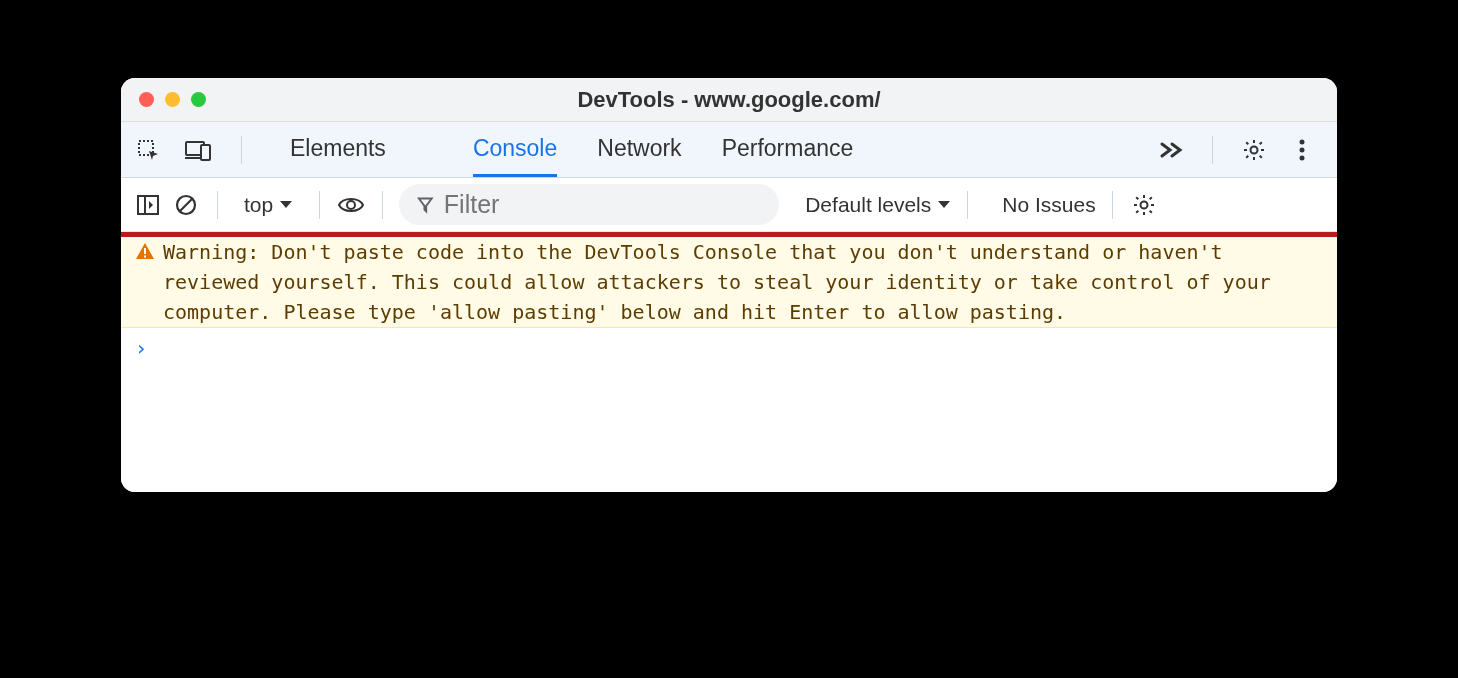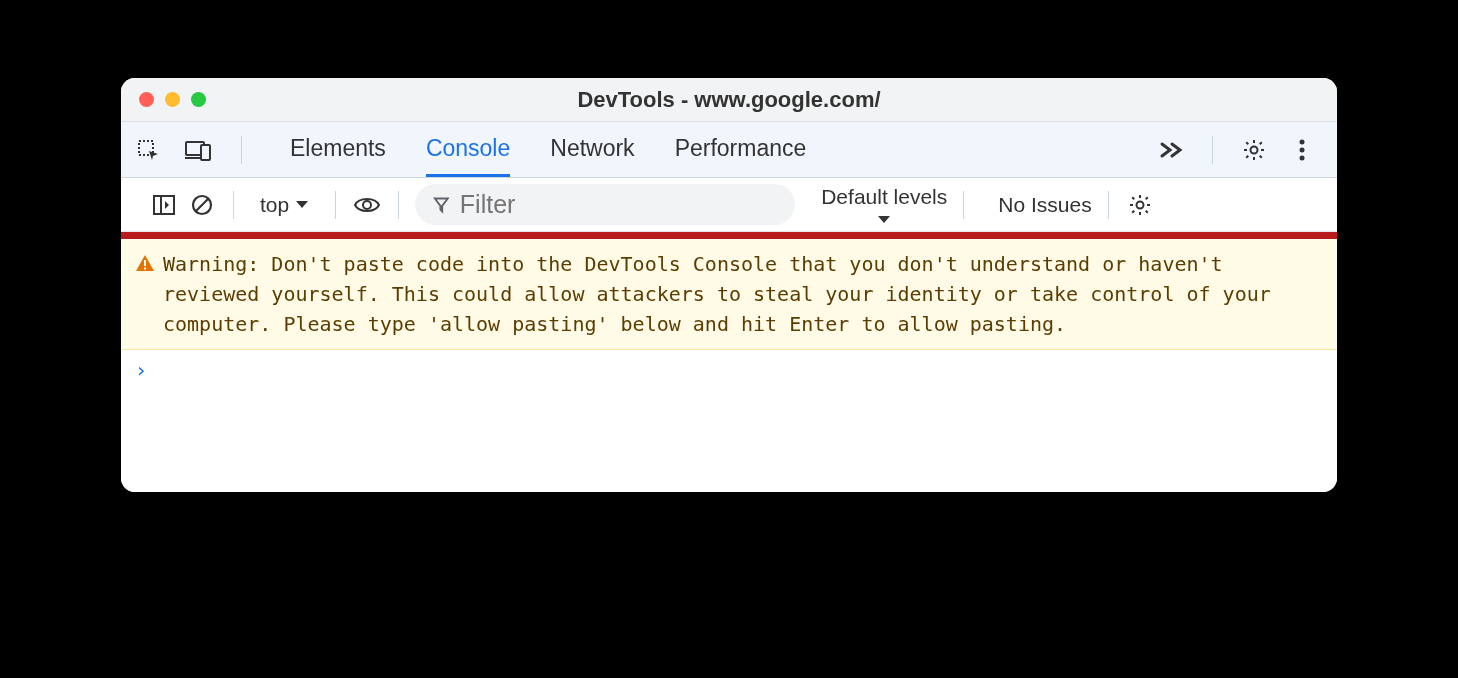--- a/index.html
+++ b/index.html
@@ -74,35 +74,36 @@
   }
   .tab {
     font-size: 23px;
     color: #333;
     padding: 12px 0;
     cursor: pointer;
   }
   .tab.active {
     color: #1a73e8;
     border-bottom: 3px solid #1a73e8;
+    margin-left: 47px;
   }
   .right-actions {
     display: flex;
     gap: 18px;
     align-items: center;
     margin-left: auto;
     padding-right: 8px;
   }
 
   .subbar {
     height: 54px;
     border-bottom: 1px solid #e3e8ee;
     display: flex;
     align-items: center;
-    padding: 0 28px;
+    padding: 0 12px;
     gap: 8px;
     font-size: 21px;
     color: #333;
   }
   .context-select {
     display: flex; align-items: center; gap: 6px;
     padding: 4px 10px; cursor: pointer;
   }
   .filter-pill {
     display: flex; align-items: center;
@@ -113,37 +114,36 @@
     width: 380px;
   }
   .filter-input {
     border: none; background: transparent; outline: none;
     font-size: 25px; color: #5f6368; width: 100%;
   }
   .levels {
     margin-left: 18px;
     display: flex; align-items: center; gap: 6px;
     cursor: pointer;
-    flex-direction: column;
   }
   .no-issues {
     margin-left: 18px;
     cursor: pointer;
   }
 
   .console-body {
     min-height: 260px;
     background: #fff;
   }
   .warning-row {
     background: #fffbe6;
-    border-top: 7px solid #b91c1c;
+    border-top: 5px solid #b91c1c;
     border-bottom: 1px solid #f5e9a3;
     display: flex;
-    padding: 10px 14px;
+    padding: 0 14px;
     gap: 8px;
   }
   .warn-icon {
     flex-shrink: 0;
     width: 20px; height: 20px;
     margin-top: 4px;
   }
   .warn-text {
     font-family: "Menlo", "Consolas", monospace;
     font-size: 20px;

